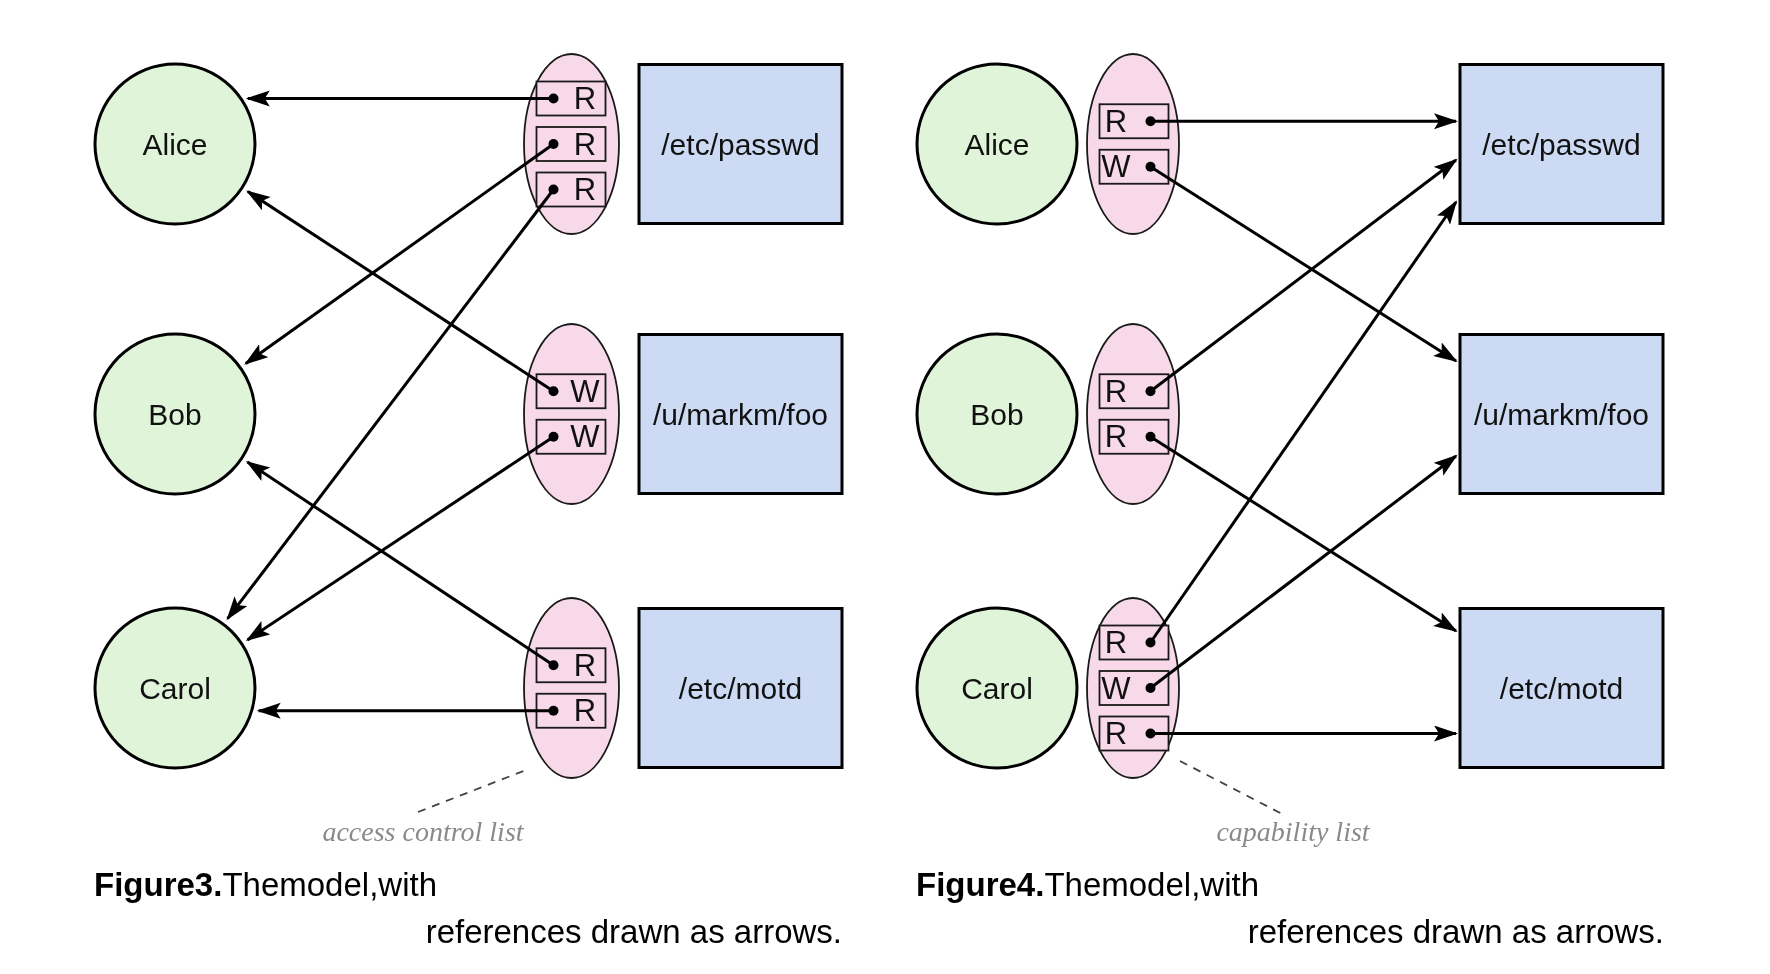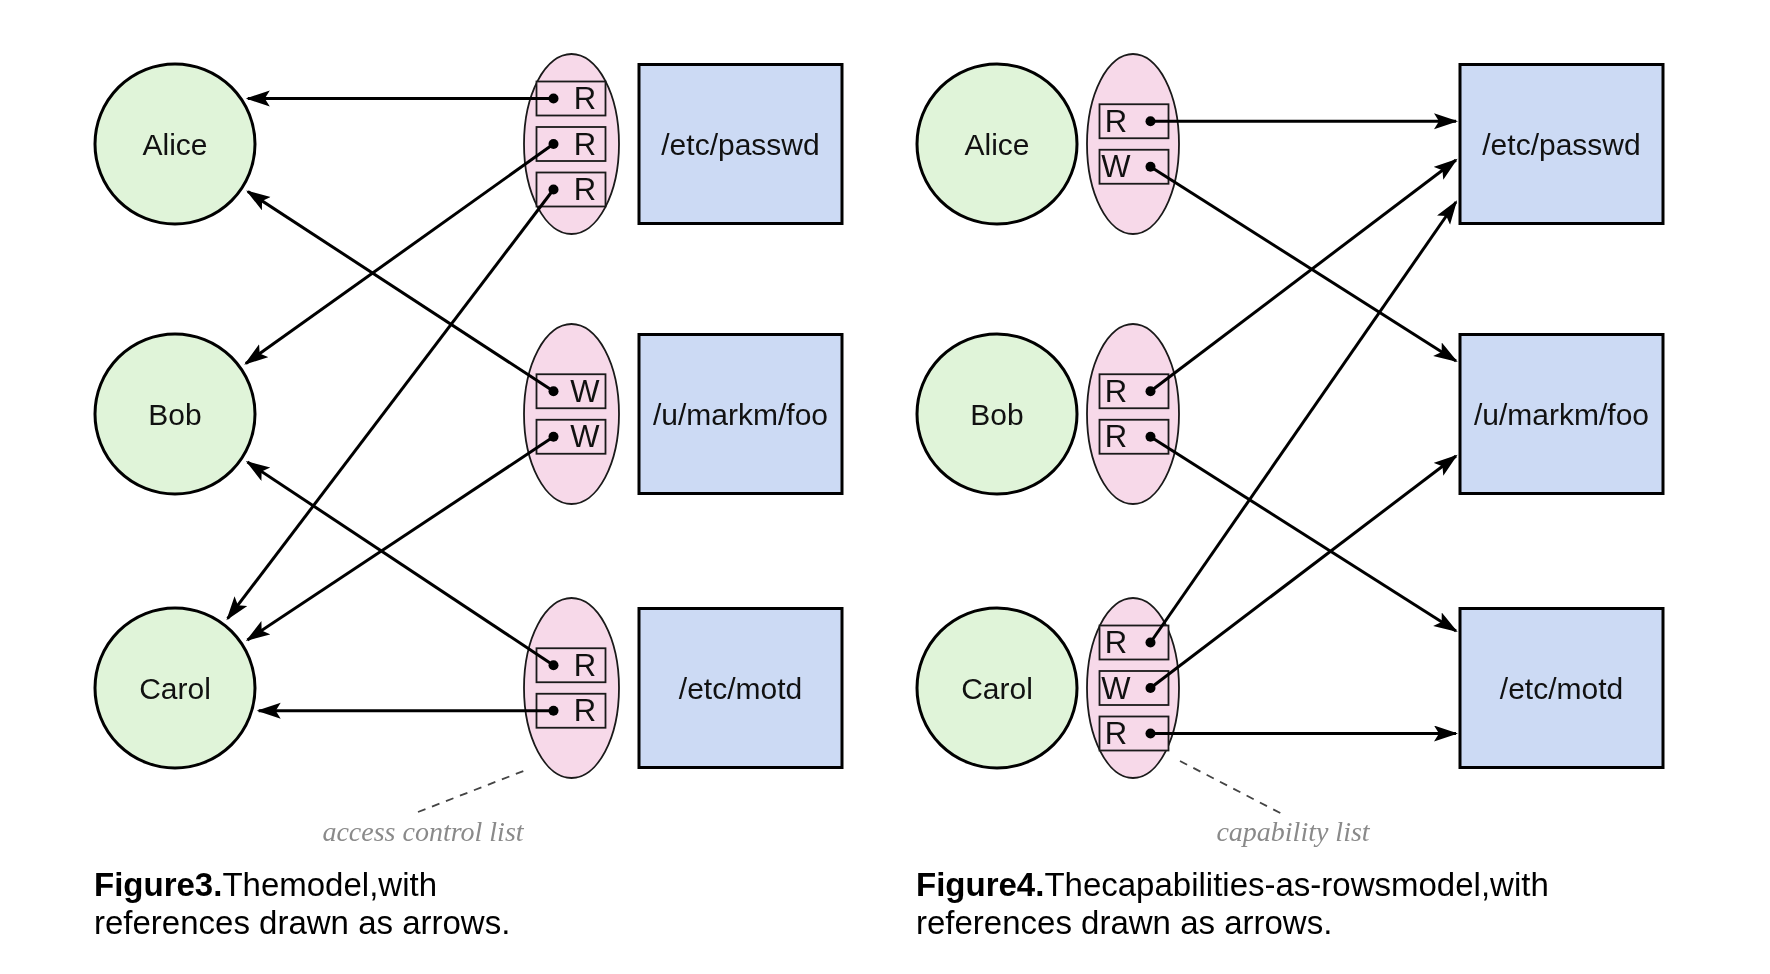--- a/index.html
+++ b/index.html
@@ -12,21 +12,21 @@
   .entry{fill:#f7d9e9;stroke:#1a1a1a;stroke-width:1.8;}
   .arrow{stroke:#000000;stroke-width:3;}
   .dot{fill:#000000;stroke:none;}
   .label{font:30px "Liberation Sans",sans-serif;fill:#111111;text-anchor:middle;dominant-baseline:central;}
   .rw{font:31px "Liberation Sans",sans-serif;fill:#111111;text-anchor:middle;dominant-baseline:central;}
   .annot{font:italic 28px "Liberation Serif",serif;fill:#8a8a8a;text-anchor:middle;}
   .leader{stroke:#444444;stroke-width:1.8;stroke-dasharray:8 7;fill:none;}
   .caption{position:absolute;top:866px;width:748px;color:#000000;
            font:33px/38px "Liberation Sans",sans-serif;}
   .cap-line1{display:flex;justify-content:flex-start;white-space:nowrap;}
-  .cap-line2{text-align:left;}
+  .cap-line2{text-align:right;margin-top:9px;}
   .b{font-weight:bold;}
 </style>
 </head>
 <body>
 
 <div id="page">
 
   <svg id="diagram-svg" width="1770" height="860" viewBox="0 0 1770 860">
     <defs>
       <marker id="ah" markerUnits="userSpaceOnUse" markerWidth="26" markerHeight="18" refX="22" refY="8" orient="auto">
@@ -138,20 +138,19 @@
       <span>with</span>
     </div>
     <div class="cap-line2">references drawn as arrows.</div>
   </div>
 
   <div class="caption" style="left:916px">
     <div class="cap-line1">
       <span class="b">Figure</span>
       <span class="b">4.</span>
       <span>The</span>
-      <span>capabilities-as-rows</span>
       <span>model,</span>
       <span>with</span>
     </div>
     <div class="cap-line2">references drawn as arrows.</div>
   </div>
 
 </div>
 
 </body></html>

